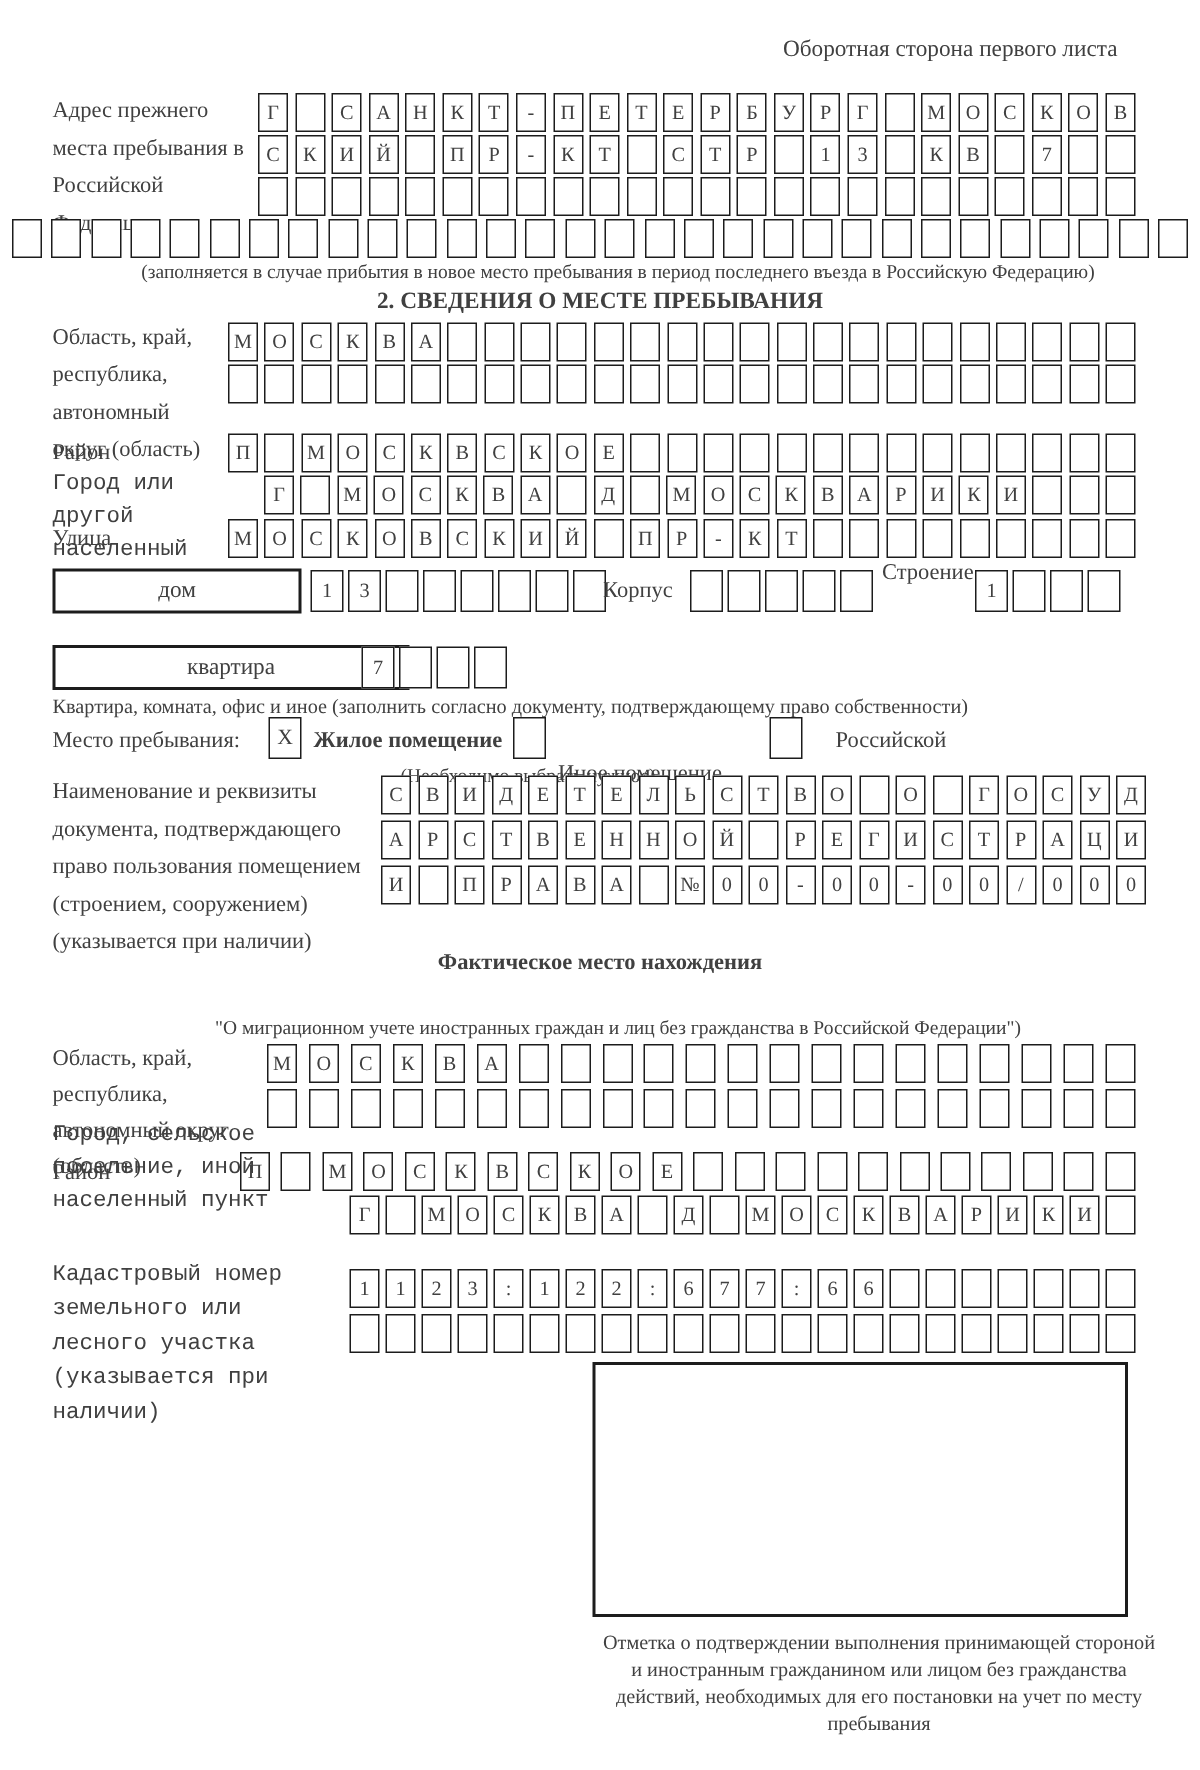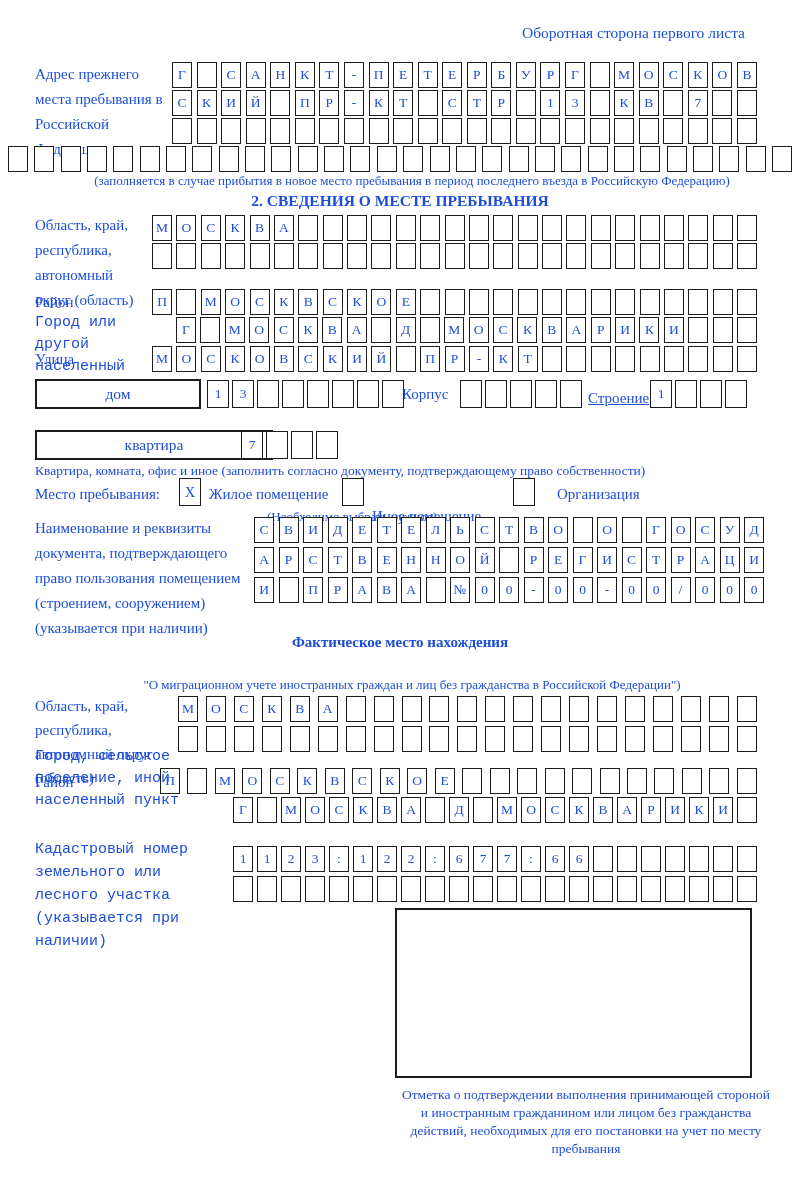--- a/index.html
+++ b/index.html
@@ -1,17 +1,17 @@
 <!DOCTYPE html>
 <html><head>
 <meta charset="utf-8">
 <style>
   html,body{margin:0;padding:0;background:#fff;}
   .page{position:relative;width:800px;height:1180px;background:#fff;overflow:hidden;
-        font-family:"Liberation Serif", serif;color:#1d4ed8;}
+        font-family:"Liberation Serif", serif;color:#404040;}
   .abs{position:absolute;}
   .row{display:flex;justify-content:space-between;}
   .row-gap{display:flex;gap:3px;}
   .cell{box-sizing:border-box;flex:0 0 auto;width:20px;height:26px;border:1.6px solid #1c1c1c;
         display:flex;align-items:center;justify-content:center;font-size:13.5px;background:#fff;}
   .tallcell .cell{width:22px;height:28px;}
   .widebox{box-sizing:border-box;border:2px solid #1c1c1c;display:flex;align-items:center;
         justify-content:center;font-size:15.5px;background:#fff;}
   .checkbox{box-sizing:border-box;width:22px;height:28px;border:1.6px solid #1c1c1c;
         display:flex;align-items:center;justify-content:center;font-size:14.5px;background:#fff;}
@@ -299,44 +299,44 @@
       <span class="cell"></span>
     </div>
   <div class="abs lbl" style="left:402px;top:382px;">Корпус</div>
   <div class="abs row-gap tallcell" style="left:460px;top:380px;">
       <span class="cell"></span>
       <span class="cell"></span>
       <span class="cell"></span>
       <span class="cell"></span>
       <span class="cell"></span>
     </div>
-  <div class="abs lbl" style="left:588px;top:386px;text-decoration:underline;">Строение</div>
+  <div class="abs lbl" style="left:588px;top:370px;">Строение</div>
   <div class="abs row-gap tallcell" style="left:650px;top:380px;">
       <span class="cell">1</span>
       <span class="cell"></span>
       <span class="cell"></span>
       <span class="cell"></span>
     </div>
 
   <div class="abs widebox" style="left:35px;top:430px;width:238px;height:30px;">квартира</div>
   <div class="abs row-gap tallcell" style="left:241px;top:431px;">
       <span class="cell">7</span>
       <span class="cell"></span>
       <span class="cell"></span>
       <span class="cell"></span>
     </div>
   <div class="abs cap2" style="left:35px;top:463px;width:740px;">Квартира, комната, офис и иное (заполнить согласно документу, подтверждающему право собственности)</div>
 
   <div class="abs lbl" style="left:35px;top:482px;">Место пребывания:</div>
   <div class="abs checkbox" style="left:179px;top:478px;">X</div>
-  <div class="abs lbl" style="left:209px;top:482px;">Жилое помещение</div>
+  <div class="abs lbl" style="left:209px;top:482px;font-weight:bold;">Жилое помещение</div>
   <div class="abs checkbox" style="left:342px;top:478px;"></div>
   <div class="abs lbl" style="left:372px;top:488px;margin-top:16px;">Иное помещение</div>
   <div class="abs checkbox" style="left:513px;top:478px;"></div>
-  <div class="abs lbl" style="left:557px;top:482px;">Организация</div>
+  <div class="abs lbl" style="left:557px;top:482px;">Российской</div>
   <div class="abs cap center" style="left:180px;top:509px;width:320px;">(Необходимо выбрать нужное)</div>
 
   <div class="abs lbl" style="left:35px;top:516px;width:214px;">Наименование и реквизиты документа, подтверждающего право пользования помещением (строением, сооружением) (указывается при наличии)</div>
   <div class="abs row" style="left:254px;top:517px;width:510px;">
       <span class="cell">С</span>
       <span class="cell">В</span>
       <span class="cell">И</span>
       <span class="cell">Д</span>
       <span class="cell">Е</span>
       <span class="cell">Т</span>

